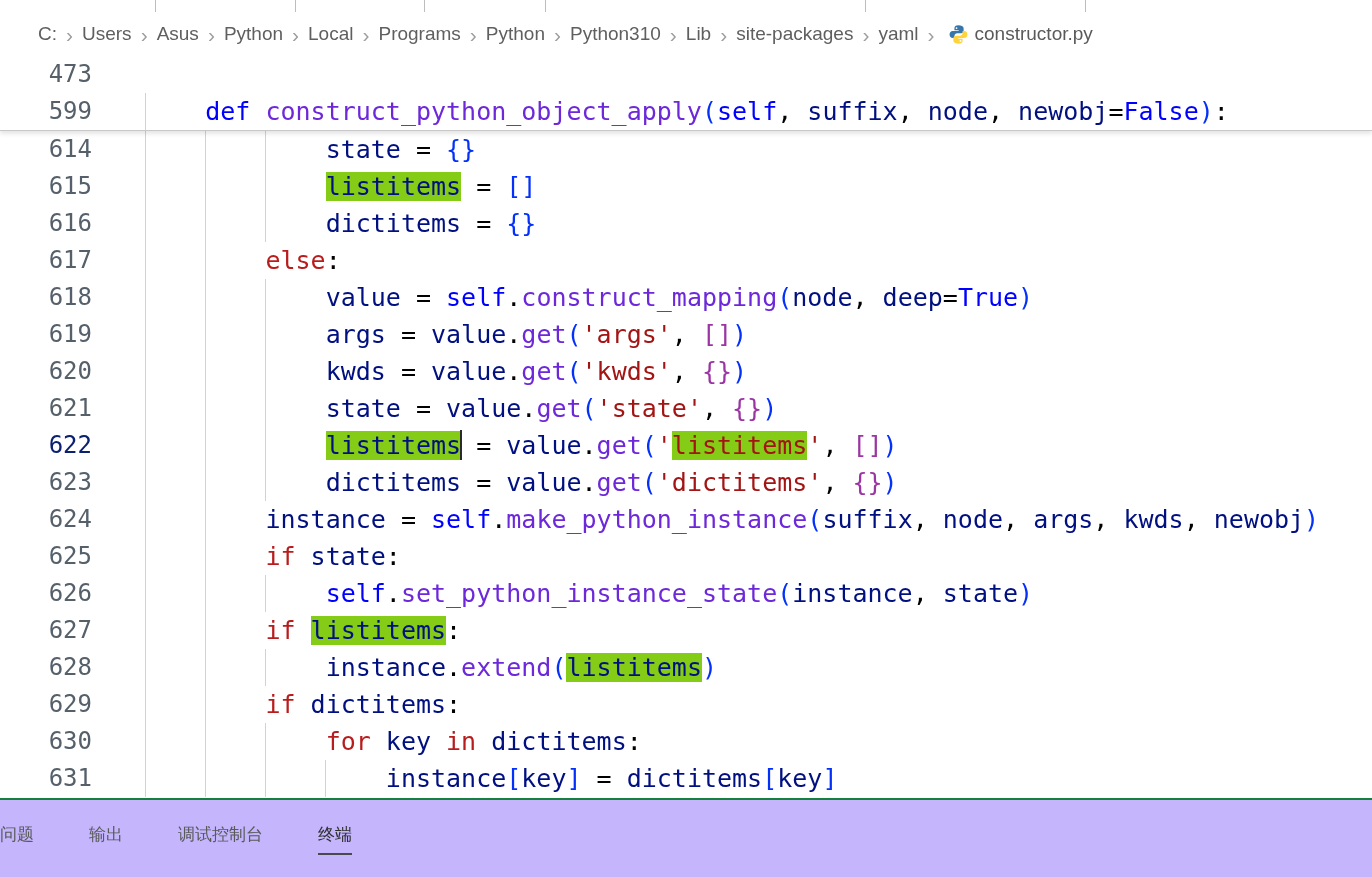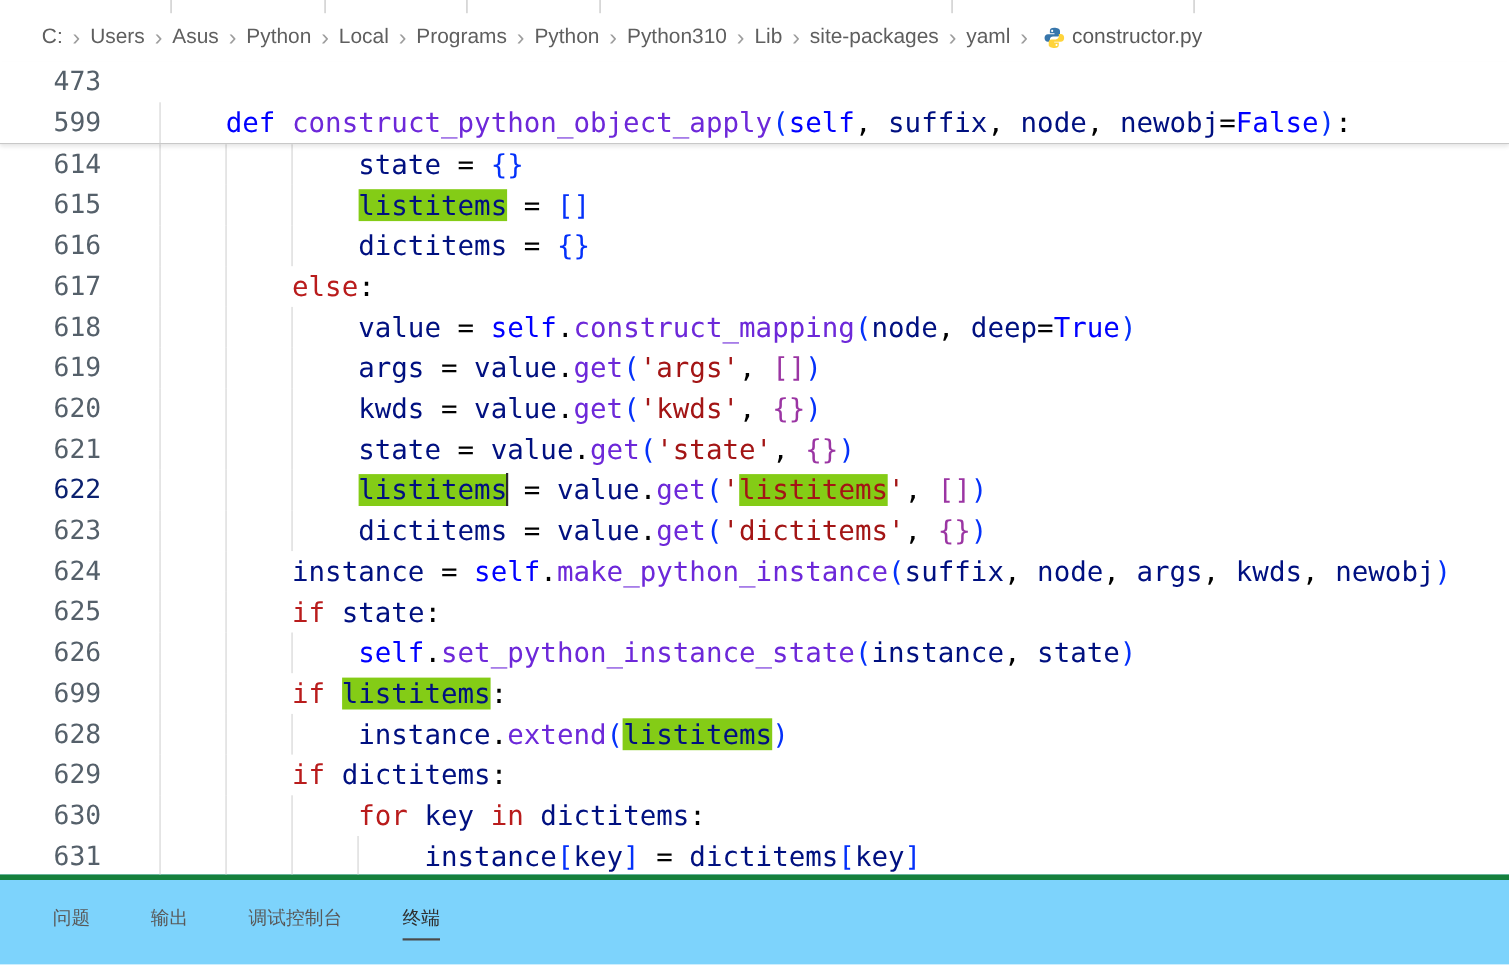--- a/index.html
+++ b/index.html
@@ -41,22 +41,22 @@
   .active-line .ln{color:#0b216f;}
   .content{margin-left:53px;position:relative;flex:1;min-width:0;white-space:pre;color:#000;}
   .guide{position:absolute;top:0;bottom:0;width:1px;background:#d2d2d2;}
   .cursor{
     display:inline-block;width:2px;height:30px;background:#2b2b2b;
     vertical-align:-6px;margin-left:-1px;margin-right:-1px;
   }
   
   
   .panel{
-    flex:none;height:77px;border-top:5px solid #15803d;background:#7dd3fc;
-    display:flex;align-items:center;padding-left:48px;
+    flex:none;height:77px;border-top:2px solid #15803d;background:#c4b5fd;
+    display:flex;align-items:center;
   }
   .panel-tabs{display:flex;gap:55px;height:100%;align-items:center;}
   .panel-tab{
     font-size:17px;color:#595959;cursor:pointer;height:100%;
     display:flex;align-items:center;
   }
   .panel-tab span{padding-bottom:7px;border-bottom:2px solid transparent;}
   .panel-tab.active{color:#2f2f2f;}
   .panel-tab.active span{border-bottom:2px solid #4a4a4a;}
 </style>
@@ -131,21 +131,21 @@
         <div class="code-line"><span class="ln">617</span><span class="content"><span class="guide" style="left: 0px;"></span><span class="guide" style="left: 60.16px;"></span>        <span class="tk-ctrl">else</span><span class="tk-txt">:</span></span></div>
         <div class="code-line"><span class="ln">618</span><span class="content"><span class="guide" style="left: 0px;"></span><span class="guide" style="left: 60.16px;"></span><span class="guide" style="left: 120.32px;"></span>            <span class="tk-var">value</span><span class="tk-txt"> = </span><span class="tk-self">self</span><span class="tk-txt">.</span><span class="tk-fn">construct_mapping</span><span class="tk-b1">(</span><span class="tk-var">node</span><span class="tk-txt">, </span><span class="tk-var">deep</span><span class="tk-txt">=</span><span class="tk-const">True</span><span class="tk-b1">)</span></span></div>
         <div class="code-line"><span class="ln">619</span><span class="content"><span class="guide" style="left: 0px;"></span><span class="guide" style="left: 60.16px;"></span><span class="guide" style="left: 120.32px;"></span>            <span class="tk-var">args</span><span class="tk-txt"> = </span><span class="tk-var">value</span><span class="tk-txt">.</span><span class="tk-fn">get</span><span class="tk-b1">(</span><span class="tk-str">'args'</span><span class="tk-txt">, </span><span class="tk-b2">[]</span><span class="tk-b1">)</span></span></div>
         <div class="code-line"><span class="ln">620</span><span class="content"><span class="guide" style="left: 0px;"></span><span class="guide" style="left: 60.16px;"></span><span class="guide" style="left: 120.32px;"></span>            <span class="tk-var">kwds</span><span class="tk-txt"> = </span><span class="tk-var">value</span><span class="tk-txt">.</span><span class="tk-fn">get</span><span class="tk-b1">(</span><span class="tk-str">'kwds'</span><span class="tk-txt">, </span><span class="tk-b2">{}</span><span class="tk-b1">)</span></span></div>
         <div class="code-line"><span class="ln">621</span><span class="content"><span class="guide" style="left: 0px;"></span><span class="guide" style="left: 60.16px;"></span><span class="guide" style="left: 120.32px;"></span>            <span class="tk-var">state</span><span class="tk-txt"> = </span><span class="tk-var">value</span><span class="tk-txt">.</span><span class="tk-fn">get</span><span class="tk-b1">(</span><span class="tk-str">'state'</span><span class="tk-txt">, </span><span class="tk-b2">{}</span><span class="tk-b1">)</span></span></div>
         <div class="code-line active-line"><span class="ln">622</span><span class="content"><span class="guide" style="left: 0px;"></span><span class="guide" style="left: 60.16px;"></span><span class="guide" style="left: 120.32px;"></span>            <span class="tk-var hl">listitems</span><span class="cursor"></span><span class="tk-txt"> = </span><span class="tk-var">value</span><span class="tk-txt">.</span><span class="tk-fn">get</span><span class="tk-b1">(</span><span class="tk-str">'</span><span class="tk-str hl">listitems</span><span class="tk-str">'</span><span class="tk-txt">, </span><span class="tk-b2">[]</span><span class="tk-b1">)</span></span></div>
         <div class="code-line"><span class="ln">623</span><span class="content"><span class="guide" style="left: 0px;"></span><span class="guide" style="left: 60.16px;"></span><span class="guide" style="left: 120.32px;"></span>            <span class="tk-var">dictitems</span><span class="tk-txt"> = </span><span class="tk-var">value</span><span class="tk-txt">.</span><span class="tk-fn">get</span><span class="tk-b1">(</span><span class="tk-str">'dictitems'</span><span class="tk-txt">, </span><span class="tk-b2">{}</span><span class="tk-b1">)</span></span></div>
         <div class="code-line"><span class="ln">624</span><span class="content"><span class="guide" style="left: 0px;"></span><span class="guide" style="left: 60.16px;"></span>        <span class="tk-var">instance</span><span class="tk-txt"> = </span><span class="tk-self">self</span><span class="tk-txt">.</span><span class="tk-fn">make_python_instance</span><span class="tk-b1">(</span><span class="tk-var">suffix</span><span class="tk-txt">, </span><span class="tk-var">node</span><span class="tk-txt">, </span><span class="tk-var">args</span><span class="tk-txt">, </span><span class="tk-var">kwds</span><span class="tk-txt">, </span><span class="tk-var">newobj</span><span class="tk-b1">)</span></span></div>
         <div class="code-line"><span class="ln">625</span><span class="content"><span class="guide" style="left: 0px;"></span><span class="guide" style="left: 60.16px;"></span>        <span class="tk-ctrl">if</span><span class="tk-txt"> </span><span class="tk-var">state</span><span class="tk-txt">:</span></span></div>
         <div class="code-line"><span class="ln">626</span><span class="content"><span class="guide" style="left: 0px;"></span><span class="guide" style="left: 60.16px;"></span><span class="guide" style="left: 120.32px;"></span>            <span class="tk-self">self</span><span class="tk-txt">.</span><span class="tk-fn">set_python_instance_state</span><span class="tk-b1">(</span><span class="tk-var">instance</span><span class="tk-txt">, </span><span class="tk-var">state</span><span class="tk-b1">)</span></span></div>
-        <div class="code-line"><span class="ln">699</span><span class="content"><span class="guide" style="left: 0px;"></span><span class="guide" style="left: 60.16px;"></span>        <span class="tk-ctrl">if</span><span class="tk-txt"> </span><span class="tk-var hl">listitems</span><span class="tk-txt">:</span></span></div>
+        <div class="code-line"><span class="ln">627</span><span class="content"><span class="guide" style="left: 0px;"></span><span class="guide" style="left: 60.16px;"></span>        <span class="tk-ctrl">if</span><span class="tk-txt"> </span><span class="tk-var hl">listitems</span><span class="tk-txt">:</span></span></div>
         <div class="code-line"><span class="ln">628</span><span class="content"><span class="guide" style="left: 0px;"></span><span class="guide" style="left: 60.16px;"></span><span class="guide" style="left: 120.32px;"></span>            <span class="tk-var">instance</span><span class="tk-txt">.</span><span class="tk-fn">extend</span><span class="tk-b1">(</span><span class="tk-var hl">listitems</span><span class="tk-b1">)</span></span></div>
         <div class="code-line"><span class="ln">629</span><span class="content"><span class="guide" style="left: 0px;"></span><span class="guide" style="left: 60.16px;"></span>        <span class="tk-ctrl">if</span><span class="tk-txt"> </span><span class="tk-var">dictitems</span><span class="tk-txt">:</span></span></div>
         <div class="code-line"><span class="ln">630</span><span class="content"><span class="guide" style="left: 0px;"></span><span class="guide" style="left: 60.16px;"></span><span class="guide" style="left: 120.32px;"></span>            <span class="tk-ctrl">for</span><span class="tk-txt"> </span><span class="tk-var">key</span><span class="tk-txt"> </span><span class="tk-ctrl">in</span><span class="tk-txt"> </span><span class="tk-var">dictitems</span><span class="tk-txt">:</span></span></div>
         <div class="code-line"><span class="ln">631</span><span class="content"><span class="guide" style="left: 0px;"></span><span class="guide" style="left: 60.16px;"></span><span class="guide" style="left: 120.32px;"></span><span class="guide" style="left: 180.48px;"></span>                <span class="tk-var">instance</span><span class="tk-b1">[</span><span class="tk-var">key</span><span class="tk-b1">]</span><span class="tk-txt"> = </span><span class="tk-var">dictitems</span><span class="tk-b1">[</span><span class="tk-var">key</span><span class="tk-b1">]</span></span></div>
       </div>
   </div>
 
   <div class="panel">
     <div class="panel-tabs">
         <div class="panel-tab">

